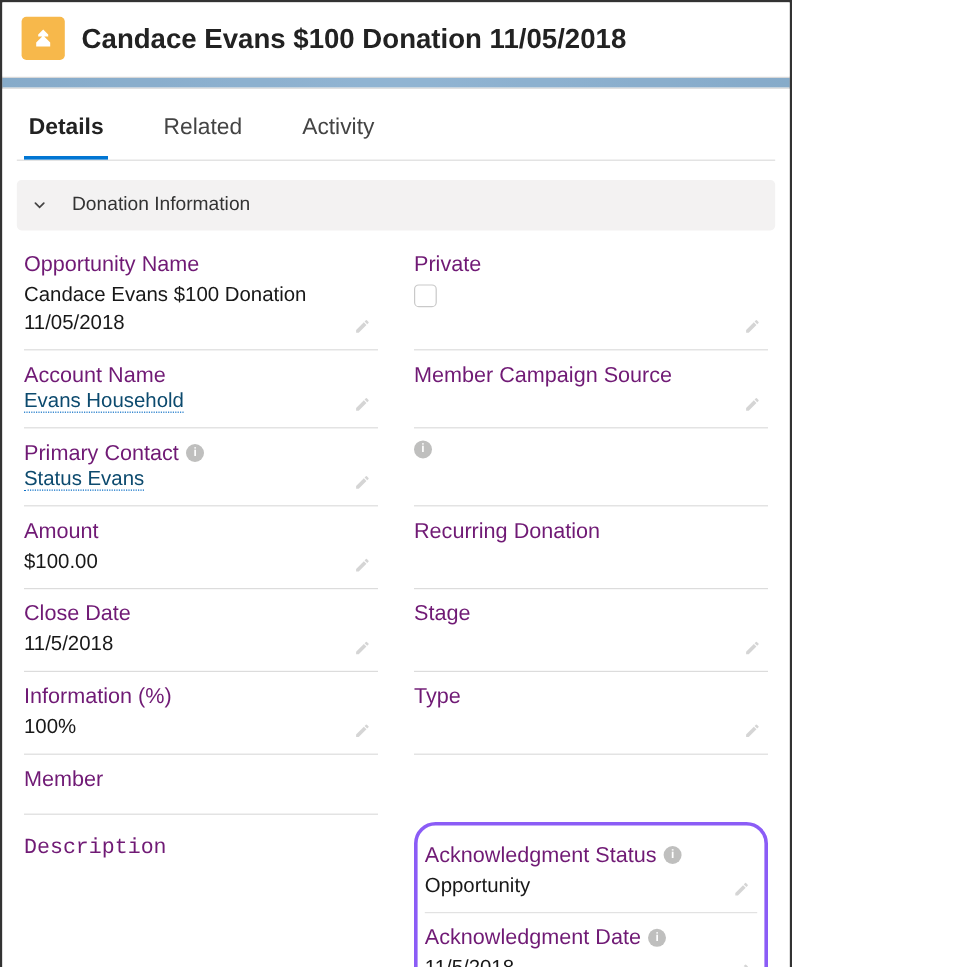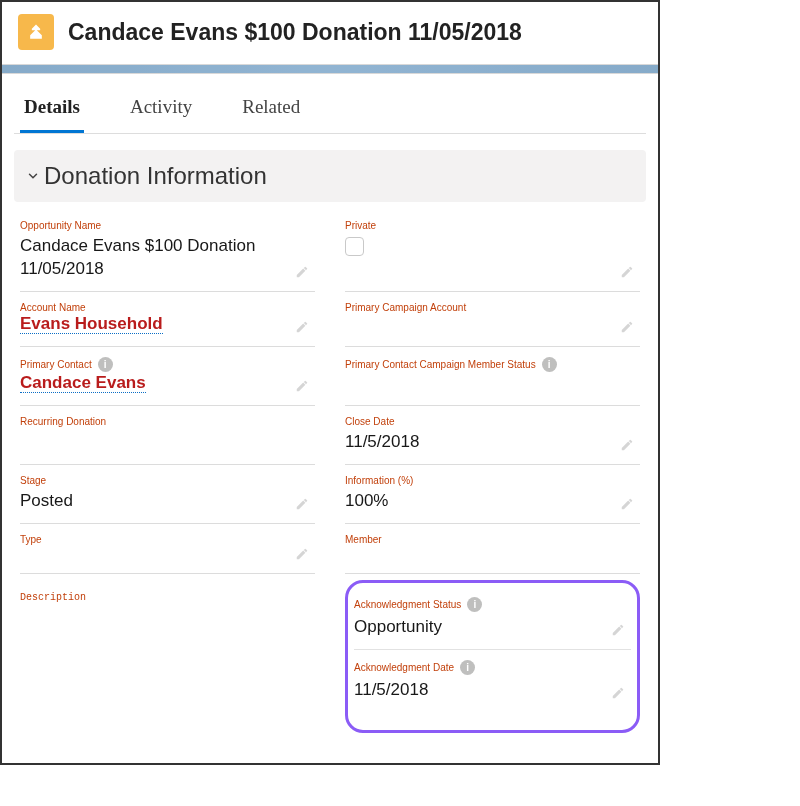--- a/index.html
+++ b/index.html
@@ -3,32 +3,32 @@
 <meta charset="utf-8">
 <style>
   * { box-sizing: border-box; margin: 0; padding: 0; }
   body { font-family: -apple-system, BlinkMacSystemFont, "Segoe UI", Arial, sans-serif; background: #ffffff; color: #181818; width: 800px; }
   .outer { border: 2px solid #333; width: 660px; }
   .header { display: flex; align-items: center; padding: 12px 16px 14px 16px; background: #fff; }
   .header-icon { width: 36px; height: 36px; border-radius: 4px; background: #f7b84b; display: flex; align-items: center; justify-content: center; margin-right: 14px; }
   .header-title { font-size: 23px; font-weight: 700; color: #222; }
   .blue-bar { height: 10px; background: linear-gradient(90deg,#5e8fb8,#6d9cc4,#5e8fb8); border-top: 1px solid #ccc; border-bottom: 1px solid #ccc; opacity: 0.75; }
   .card { background: #fff; padding: 8px 12px 30px 12px; }
-  .tabs { display: flex; gap: 42px; padding: 0 6px; border-bottom: 1px solid #ddd; font-family: Liberation Serif, serif; }
+  .tabs { display: flex; gap: 42px; padding: 0 6px; border-bottom: 1px solid #ddd; }
   .tab { font-size: 19px; padding: 14px 4px 12px 4px; color: #444; border-bottom: 3px solid transparent; cursor: pointer; }
   .tab.active { font-weight: 700; color: #222; border-bottom-color: #0176d3; }
   .section { margin-top: 16px; }
-  .section-header { background: #f3f2f2; border-radius: 4px; padding: 12px 12px; display: flex; align-items: center; gap: 4px; font-size: 24px; color: #333; cursor: pointer; }
+  .section-header { background: #f3f2f2; border-radius: 4px; padding: 12px 12px; display: flex; align-items: center; gap: 20px; font-size: 16px; color: #333; cursor: pointer; }
   .chevron { width: 14px; height: 14px; display: inline-block; }
   .fields { display: grid; grid-template-columns: 1fr 1fr; column-gap: 30px; padding: 8px 6px 0 6px; }
   .field { position: relative; padding: 10px 30px 10px 0; border-bottom: 1px solid #dcdcdc; min-height: 50px; }
   .label-row { display: flex; align-items: center; gap: 6px; }
-  .label { font-size: 10px; color: #c2410c; }
+  .label { font-size: 18px; color: #701a75; }
   .value { font-size: 17px; color: #181818; margin-top: 4px; line-height: 1.35; }
-  .value.link { color: #b91c1c; border-bottom: 1px dotted #0b6fc6; display: inline; font-weight: bold; }
+  .value.link { color: #0c4a6e; border-bottom: 1px dotted #0b6fc6; display: inline; }
   .info-icon { width: 15px; height: 15px; border-radius: 50%; background: #bfbfbe; color: #fff; font-size: 10px; font-weight: 700; display: inline-flex; align-items: center; justify-content: center; }
   .pencil { position: absolute; right: 6px; bottom: 12px; width: 14px; height: 14px; opacity: 0.35; }
   .checkbox { width: 19px; height: 19px; border: 1.5px solid #c9c9c9; border-radius: 4px; background: #fff; margin-top: 6px; }
   .highlight-box { position: relative; grid-column: 2; border: 3px solid #8b5cf6; border-radius: 18px; padding: 4px 6px 18px 6px; margin-top: 6px; }
   .highlight-box .field { border-bottom: 1px solid #e2e2e2; }
   .highlight-box .field:last-child { border-bottom: none; }
   .spacer-left { grid-column: 1; font-family: Liberation Mono, monospace; }
 </style>
 </head>
 <body>
@@ -43,22 +43,22 @@
     </div>
     <div class="header-title">Candace Evans $100 Donation 11/05/2018</div>
   </div>
 
   <div class="blue-bar"></div>
 
   <div class="card">
 
     <div class="tabs">
       <div class="tab active">Details</div>
+      <div class="tab">Related</div>
       <div class="tab">Activity</div>
-      <div class="tab">Related</div>
     </div>
 
     <div class="section">
       <div class="section-header">
         <svg class="chevron" viewBox="0 0 24 24">
             <path d="M6 9l6 6 6-6" stroke="#444" stroke-width="2.5" fill="none" stroke-linecap="round"></path>
           </svg>
         <span>Donation Information</span>
       </div>
 
@@ -87,67 +87,74 @@
           <div class="label-row">
               <span class="label">Account Name</span>
             </div>
           <div><span class="value link">Evans Household</span></div>
           <svg class="pencil" viewBox="0 0 24 24">
               <path d="M3 17.25V21h3.75L17.81 9.94l-3.75-3.75L3 17.25zM20.71 7.04a1 1 0 0 0 0-1.41l-2.34-2.34a1 1 0 0 0-1.41 0l-1.83 1.83 3.75 3.75 1.83-1.83z" fill="#888"></path>
             </svg>
         </div>
         <div class="field">
           <div class="label-row">
-              <span class="label">Primary Campaign Account</span>
+              <span class="label">Member Campaign Source</span>
             </div>
           <div class="value"></div>
           <svg class="pencil" viewBox="0 0 24 24">
               <path d="M3 17.25V21h3.75L17.81 9.94l-3.75-3.75L3 17.25zM20.71 7.04a1 1 0 0 0 0-1.41l-2.34-2.34a1 1 0 0 0-1.41 0l-1.83 1.83 3.75 3.75 1.83-1.83z" fill="#888"></path>
             </svg>
         </div>
 
         <div class="field">
           <div class="label-row">
             <span class="label">Primary Contact</span>
             <span class="info-icon">i</span>
           </div>
-          <div><span class="value link">Candace Evans</span></div>
-          <svg class="pencil" viewBox="0 0 24 24">
-              <path d="M3 17.25V21h3.75L17.81 9.94l-3.75-3.75L3 17.25zM20.71 7.04a1 1 0 0 0 0-1.41l-2.34-2.34a1 1 0 0 0-1.41 0l-1.83 1.83 3.75 3.75 1.83-1.83z" fill="#888"></path>
-            </svg>
-        </div>
-        <div class="field">
-          <div class="label-row">
-            <span class="label">Primary Contact Campaign Member Status</span>
+          <div><span class="value link">Status Evans</span></div>
+          <svg class="pencil" viewBox="0 0 24 24">
+              <path d="M3 17.25V21h3.75L17.81 9.94l-3.75-3.75L3 17.25zM20.71 7.04a1 1 0 0 0 0-1.41l-2.34-2.34a1 1 0 0 0-1.41 0l-1.83 1.83 3.75 3.75 1.83-1.83z" fill="#888"></path>
+            </svg>
+        </div>
+        <div class="field">
+          <div class="label-row">
             <span class="info-icon">i</span>
           </div>
           <div class="value"></div>
         </div>
 
         <div class="field">
           <div class="label-row">
+              <span class="label">Amount</span>
+            </div>
+          <div class="value">$100.00</div>
+          <svg class="pencil" viewBox="0 0 24 24">
+              <path d="M3 17.25V21h3.75L17.81 9.94l-3.75-3.75L3 17.25zM20.71 7.04a1 1 0 0 0 0-1.41l-2.34-2.34a1 1 0 0 0-1.41 0l-1.83 1.83 3.75 3.75 1.83-1.83z" fill="#888"></path>
+            </svg>
+        </div>
+        <div class="field">
+          <div class="label-row">
               <span class="label">Recurring Donation</span>
             </div>
           <div class="value"></div>
         </div>
 
         <div class="field">
           <div class="label-row">
               <span class="label">Close Date</span>
             </div>
           <div class="value">11/5/2018</div>
           <svg class="pencil" viewBox="0 0 24 24">
               <path d="M3 17.25V21h3.75L17.81 9.94l-3.75-3.75L3 17.25zM20.71 7.04a1 1 0 0 0 0-1.41l-2.34-2.34a1 1 0 0 0-1.41 0l-1.83 1.83 3.75 3.75 1.83-1.83z" fill="#888"></path>
             </svg>
         </div>
         <div class="field">
           <div class="label-row">
               <span class="label">Stage</span>
             </div>
-          <div class="value">Posted</div>
           <svg class="pencil" viewBox="0 0 24 24">
               <path d="M3 17.25V21h3.75L17.81 9.94l-3.75-3.75L3 17.25zM20.71 7.04a1 1 0 0 0 0-1.41l-2.34-2.34a1 1 0 0 0-1.41 0l-1.83 1.83 3.75 3.75 1.83-1.83z" fill="#888"></path>
             </svg>
         </div>
 
         <div class="field">
           <div class="label-row">
               <span class="label">Information (%)</span>
             </div>
           <div class="value">100%</div>

